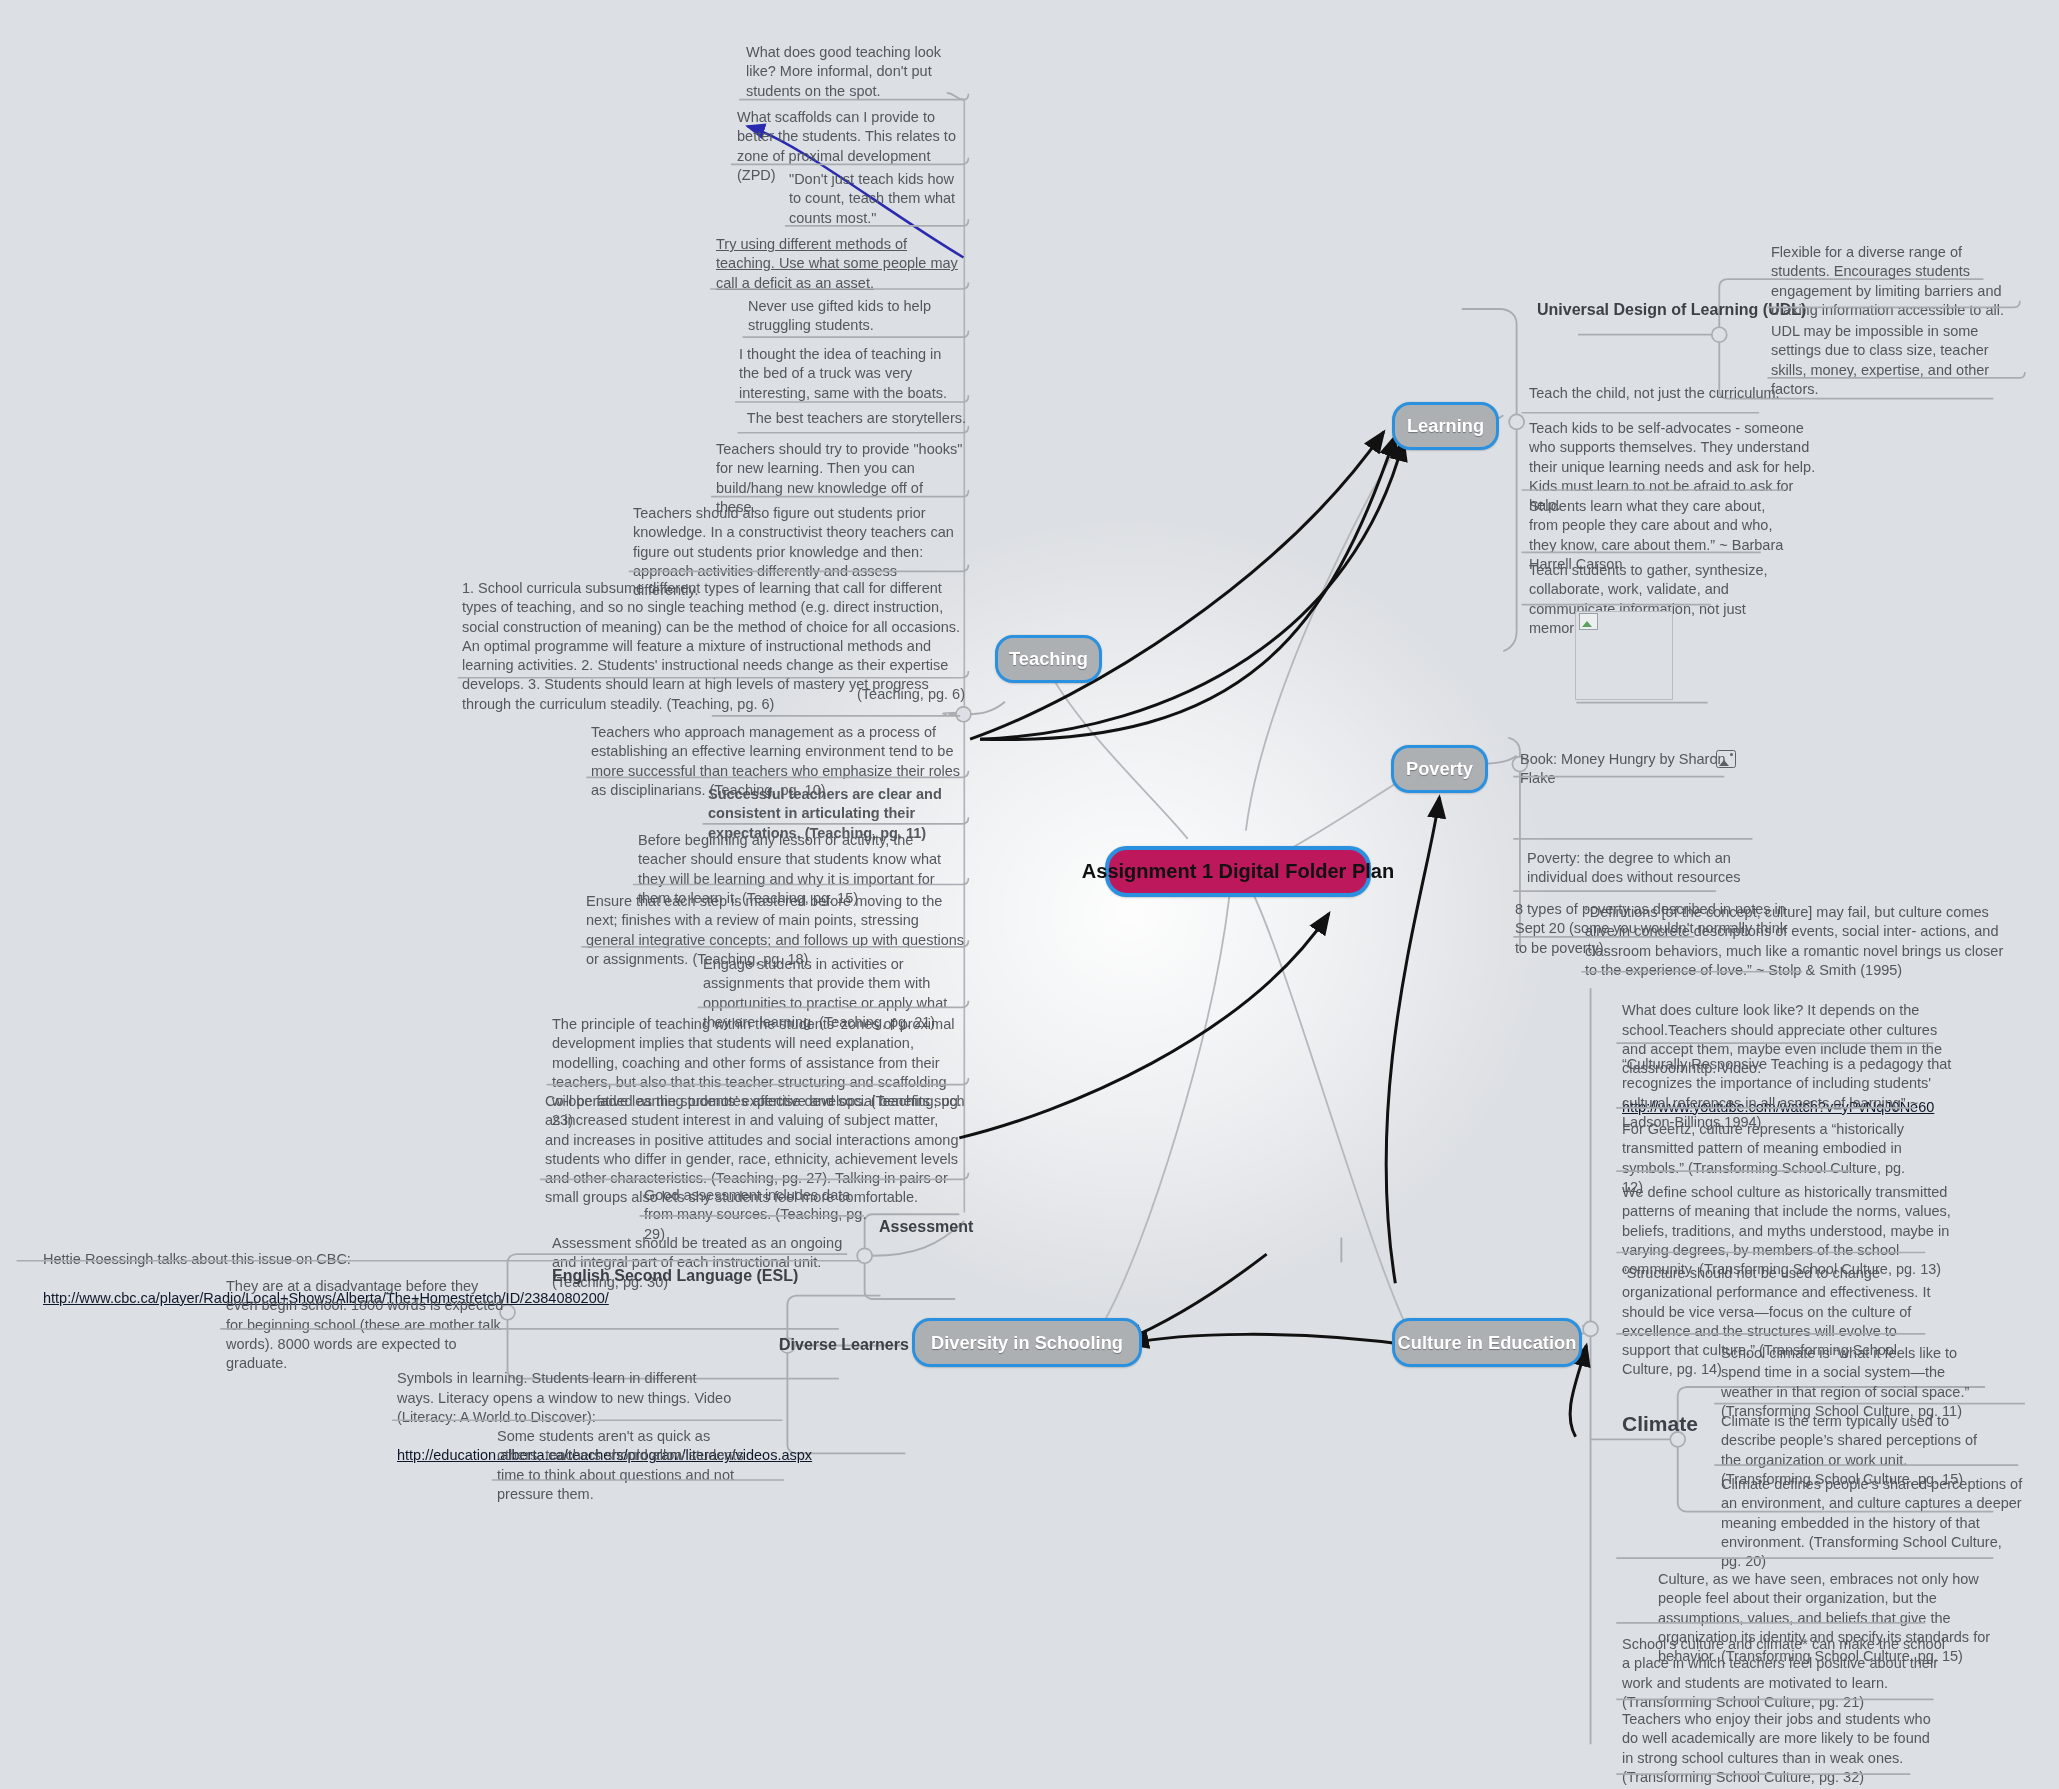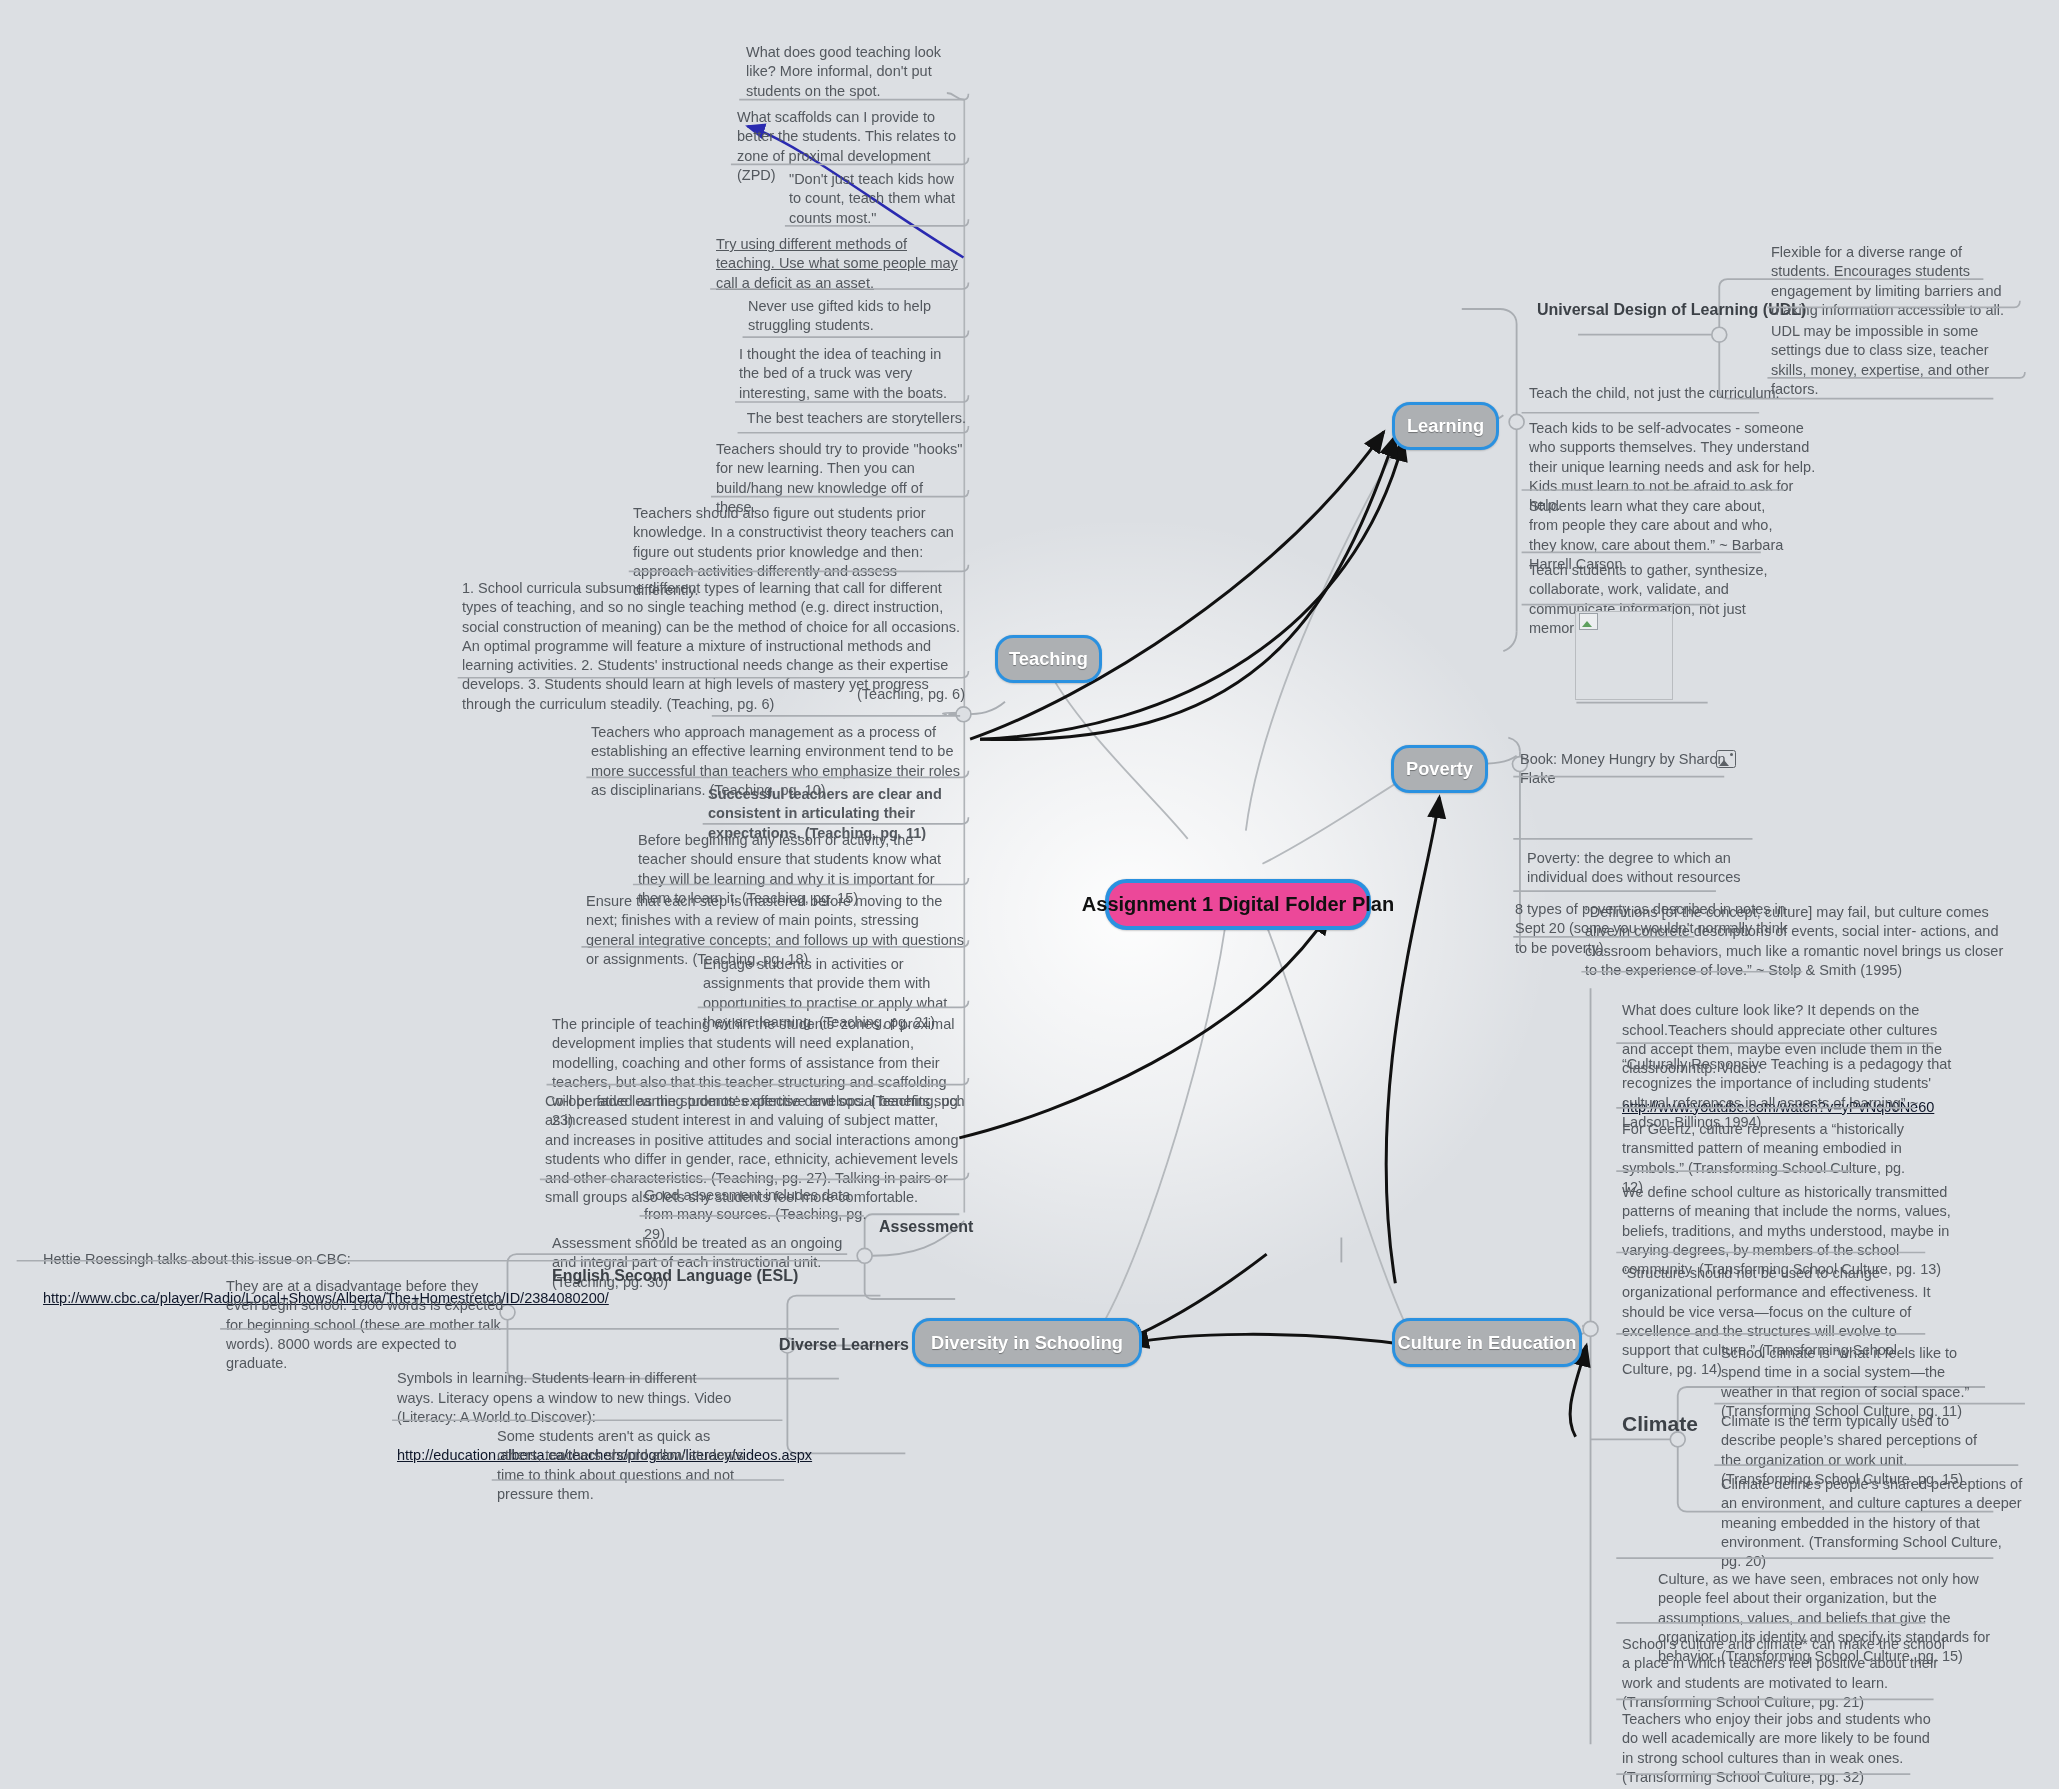--- a/index.html
+++ b/index.html
@@ -37,21 +37,21 @@
     border-radius:18.3px;
     color:#ffffff;
     font-weight:bold;
     font-size:18.3px;
     display:flex;align-items:center;justify-content:center;
     text-shadow:0 0.8px 0.8px rgba(0,0,0,.35);
     box-shadow:0 0.8px 1.7px rgba(0,0,0,.18);
     white-space:nowrap;
   }
   .node.root{
-    background:#ec4899;color:#111;text-shadow:none;font-size:20px;border-width:4.2px;border-radius:21.6px;margin-top:33px;
+    background:#be185d;color:#111;text-shadow:none;font-size:20px;border-width:4.2px;border-radius:21.6px;
   }
   .imgbox{
     position:absolute;border:0.8px solid #b9bcc0;background:#dcdfe3;
   }
   .broken-img{
     position:absolute;width:16.6px;height:15px;background:#eceef0;border:0.8px solid #9aa0a6;
   }
   .broken-img:after{
     content:"";position:absolute;left:1.7px;bottom:1.7px;width:0;height:0;
     border-left:5.8px solid transparent;border-right:5.8px solid transparent;border-bottom:6.6px solid #5ea05e;

